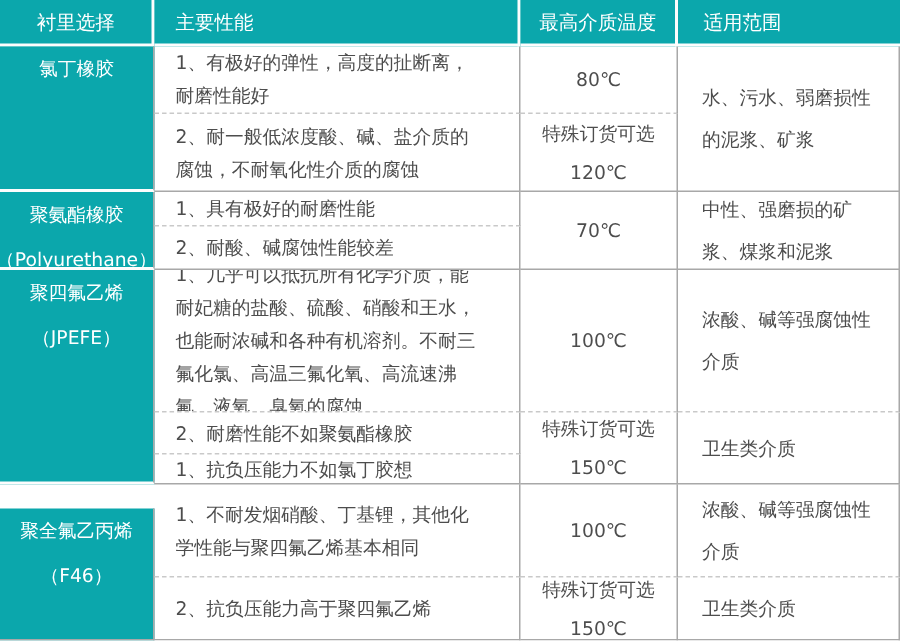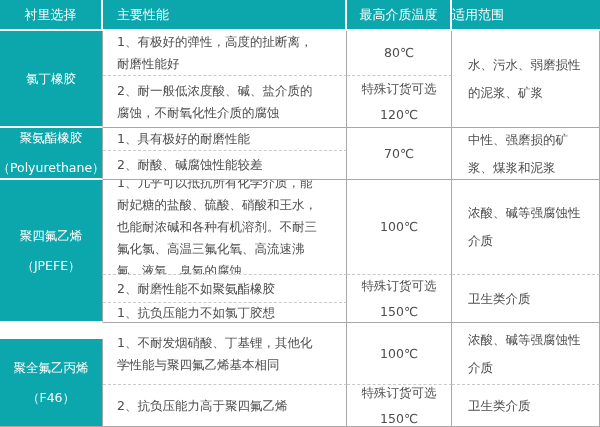--- a/index.html
+++ b/index.html
@@ -13,23 +13,23 @@
     font-size:12.5px; color:var(--txt);
     background:#fff;
   }
   .c { box-sizing:border-box; display:flex; overflow:hidden; }
   
   .teal { background:var(--accent); color:#fff; }
   .th { align-items:center; font-size:13px; border-bottom:2px solid #fdfdfd; }
   .th.wr { border-right:2px solid #fdfdfd; }
   .th.ctr { justify-content:center; }
   .th.lft { padding-left:14px; }
-  .th.lft2 { padding-left:0; }
+  .th.lft2 { padding-left:17px; }
   .lining {
-    flex-direction:column; align-items:center; justify-content:center;
+    flex-direction:column; align-items:center; justify-content:flex-start;
     text-align:center; line-height:30px;
     border-right:1px solid var(--solid); border-bottom:2px solid #fdfdfd;
   }
   .lining.last { border-bottom:none; border-bottom:1px solid var(--solid);margin-top:16px; }
   
   .perf { align-items:center; text-align:left; padding:0 26px 0 14px; line-height:22px; border-right:1px solid var(--solid); }
   .temp { flex-direction:column; align-items:center; justify-content:center; text-align:right; line-height:26px; border-right:1px solid var(--solid); }
   .range { align-items:center; text-align:left; padding:0 10px 0 16px; line-height:28px; border-right:1px solid var(--solid); }
   .bs { border-bottom:1px solid var(--solid); }
   .bd { border-bottom:1px dashed var(--dash); }

